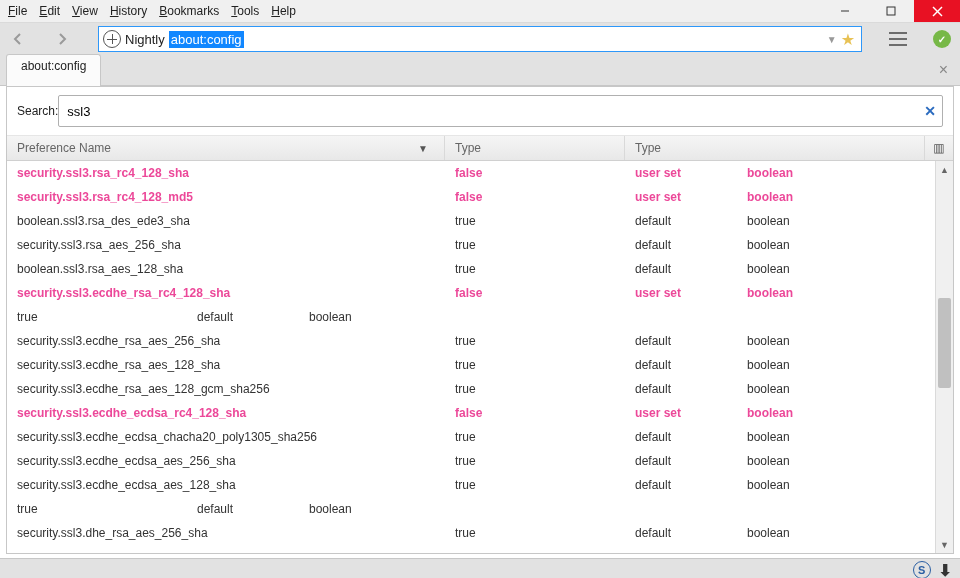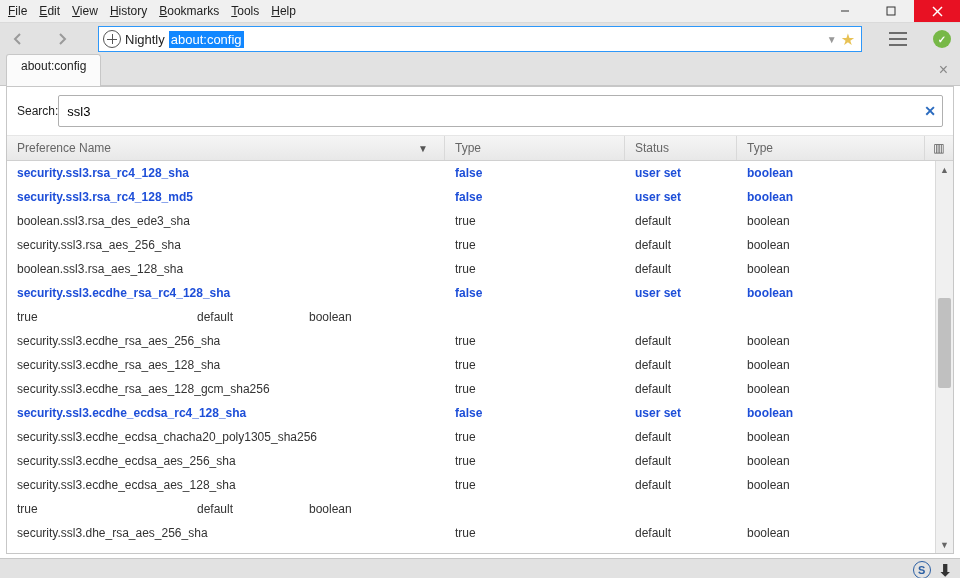--- a/index.html
+++ b/index.html
@@ -37,21 +37,21 @@
   .col{padding:0 10px;box-sizing:border-box;border-right:1px solid #d9d9d9;height:100%;display:flex;align-items:center}
   .col-name{width:438px}
   .col-value{width:180px}
   .col-status{width:112px}
   .col-type{flex:1}
   .col-last{width:28px;border-right:none;justify-content:center;color:#555}
   .sortarrow{margin-left:auto;margin-right:6px;font-size:10px;color:#555}
   .listscroll{flex:1;position:relative;display:flex}
   .rows{flex:1;overflow:hidden}
   .row{display:flex;height:24px;align-items:center;font-size:12px;color:#333}
-  .row.bold{font-weight:bold;color:#1d4ed8}
+  .row.bold{font-weight:bold;color:#ec4899}
   .row div{padding:0 10px;box-sizing:border-box}
   .row .c1{width:438px;white-space:nowrap;overflow:hidden}
   .row .c2{width:180px}
   .row .c3{width:112px}
   .row .c4{flex:1}
   .scrollbar{width:17px;background:#f0f0f0;border-left:1px solid #dadada;display:flex;flex-direction:column}
   .sbtn{height:17px;display:flex;align-items:center;justify-content:center;color:#666;font-size:9px}
   .strack{flex:1;position:relative}
   .sthumb{position:absolute;left:2px;right:2px;top:120px;height:90px;background:#c0c0c0;border-radius:2px}
   .statusbar{height:22px;background:#e2e2e2;display:flex;align-items:center;justify-content:flex-end;padding:0 8px;gap:8px;border-top:1px solid #c7c7c7}
@@ -137,23 +137,20 @@
     </div>
   </div>
   <div class="headerrow">
     <div class="col col-name">
         <span>Preference Name</span>
         <span class="sortarrow">▼</span>
       </div>
     <div class="col col-value">
         <span>Type</span>
       </div>
-    <div class="col col-status">
-        <span>Status</span>
-      </div>
     <div class="col col-type">
         <span>Type</span>
       </div>
     <div class="col col-last">▥</div>
   </div>
   <div class="listscroll">
     <div class="rows" id="rows">
         <div class="row bold">
           <div class="c1">security.ssl3.rsa_rc4_128_sha</div>
           <div class="c2">false</div>

